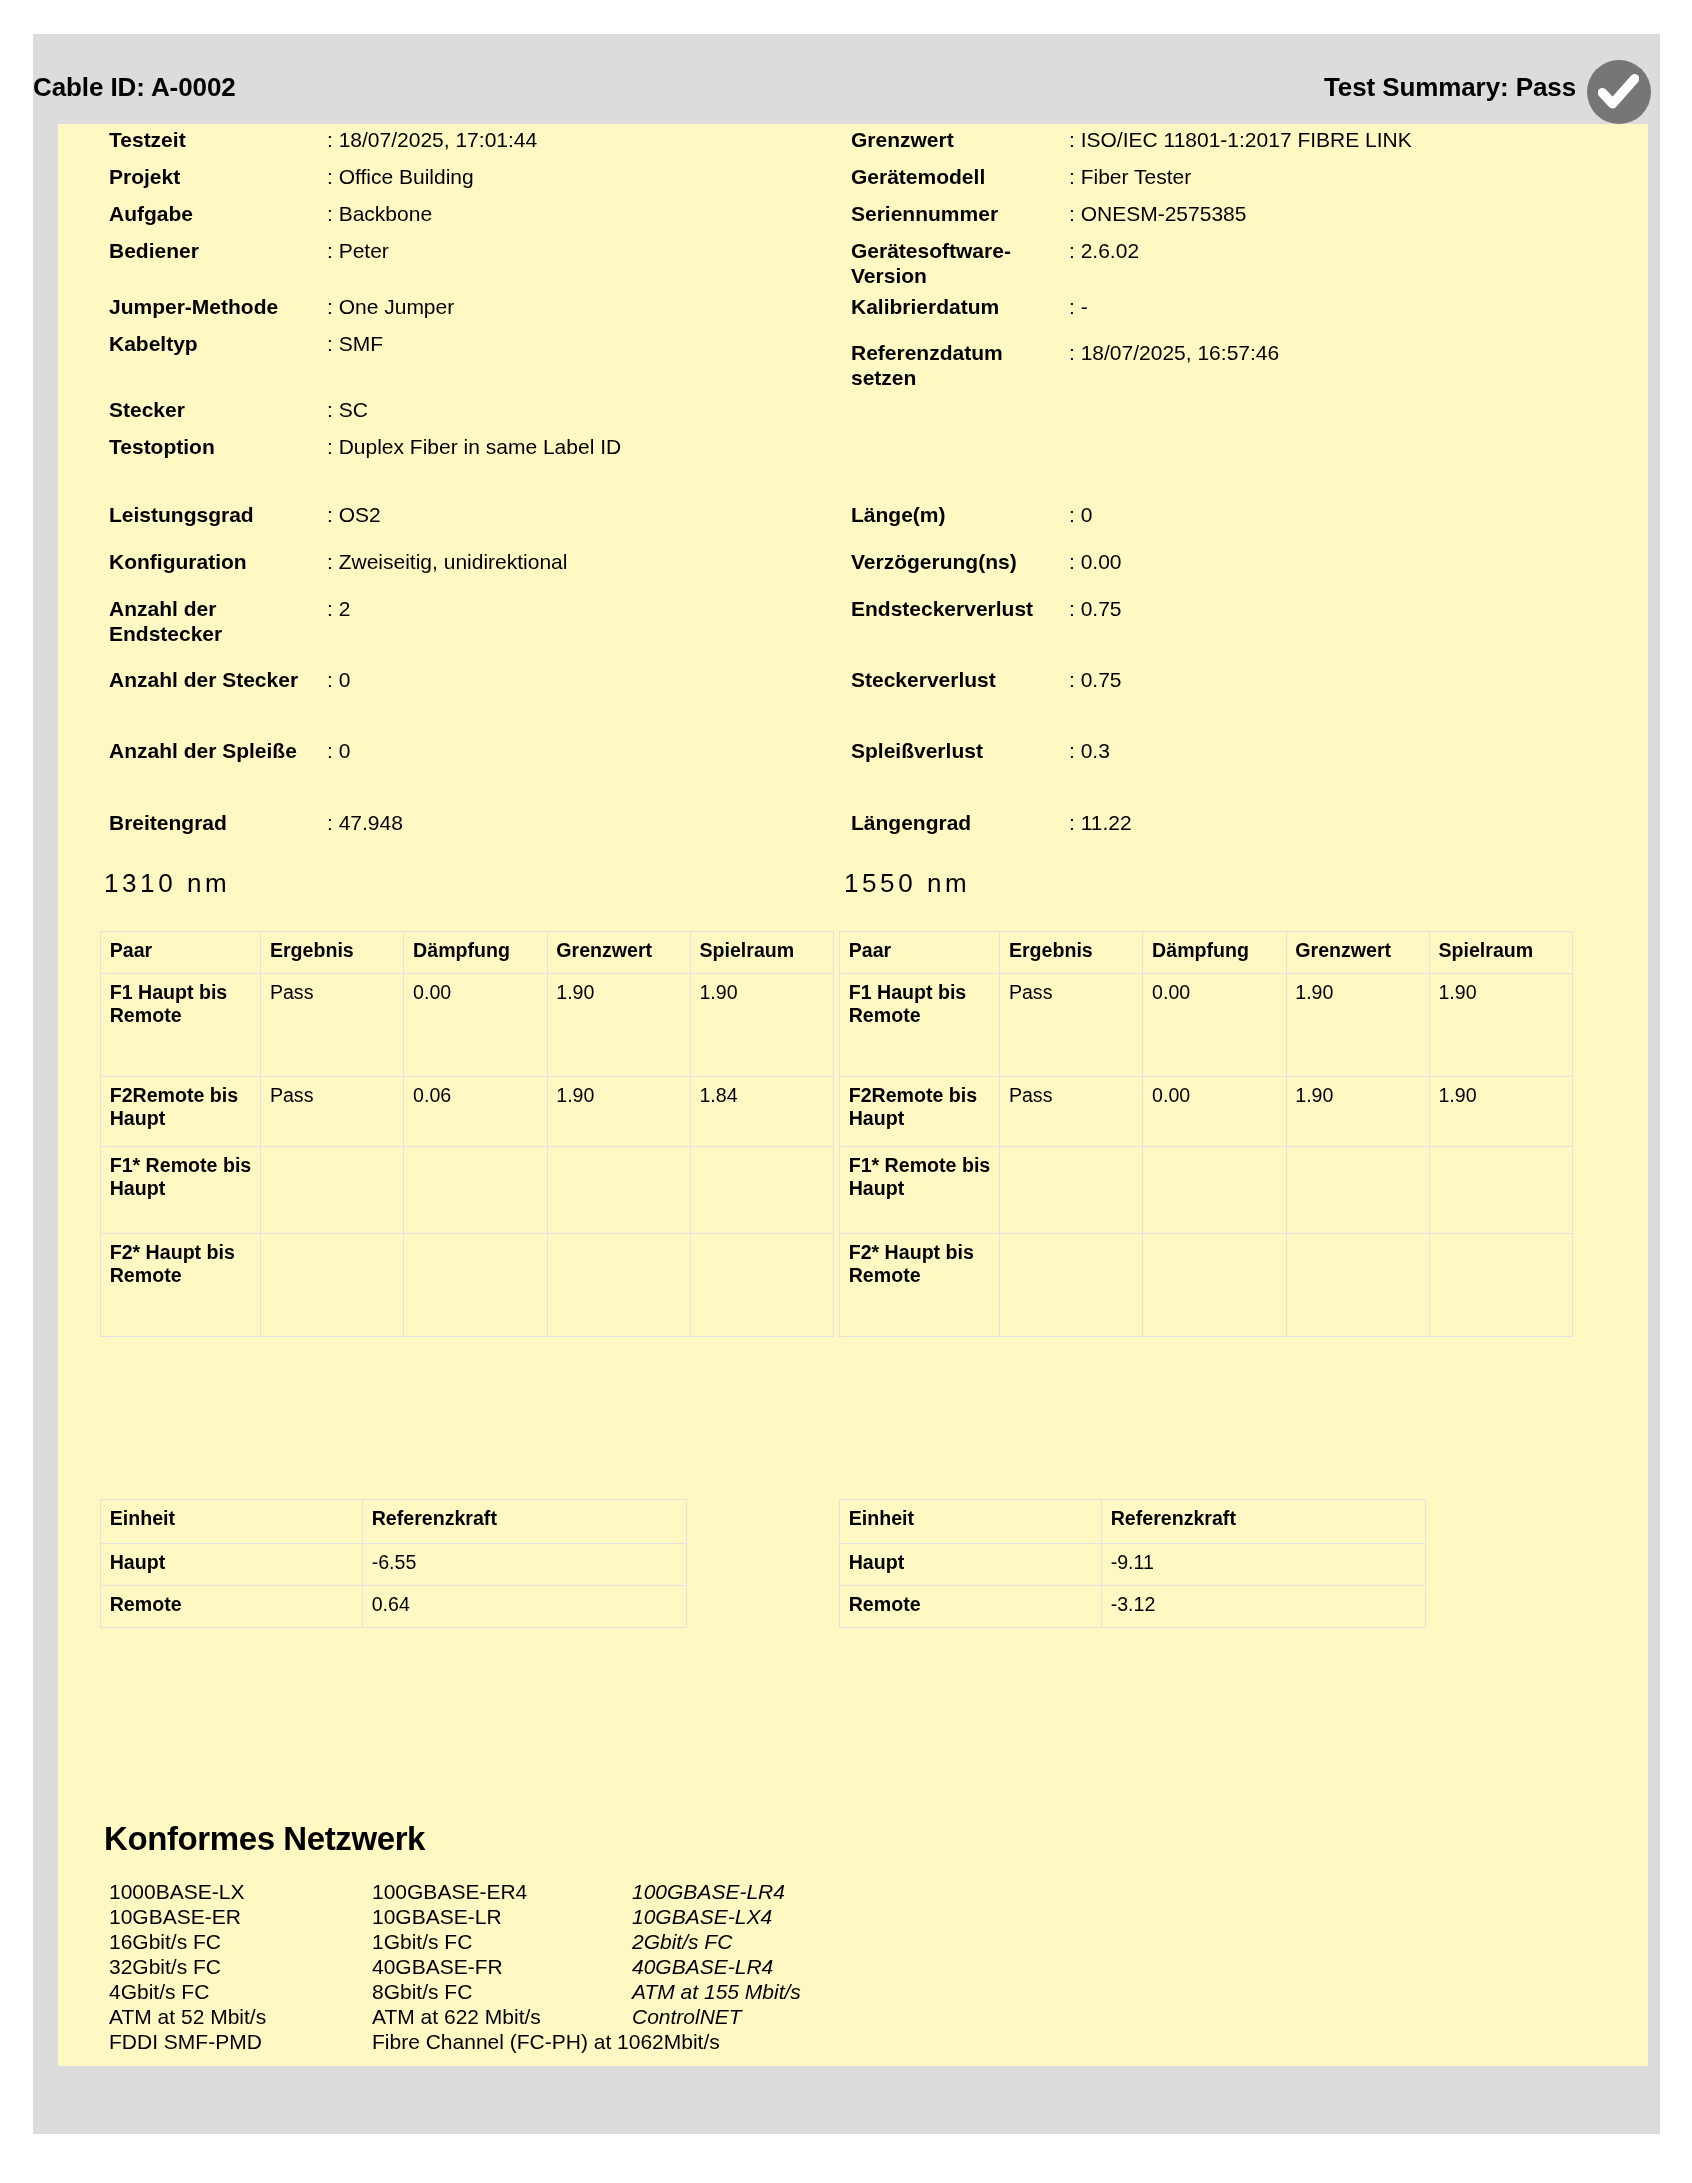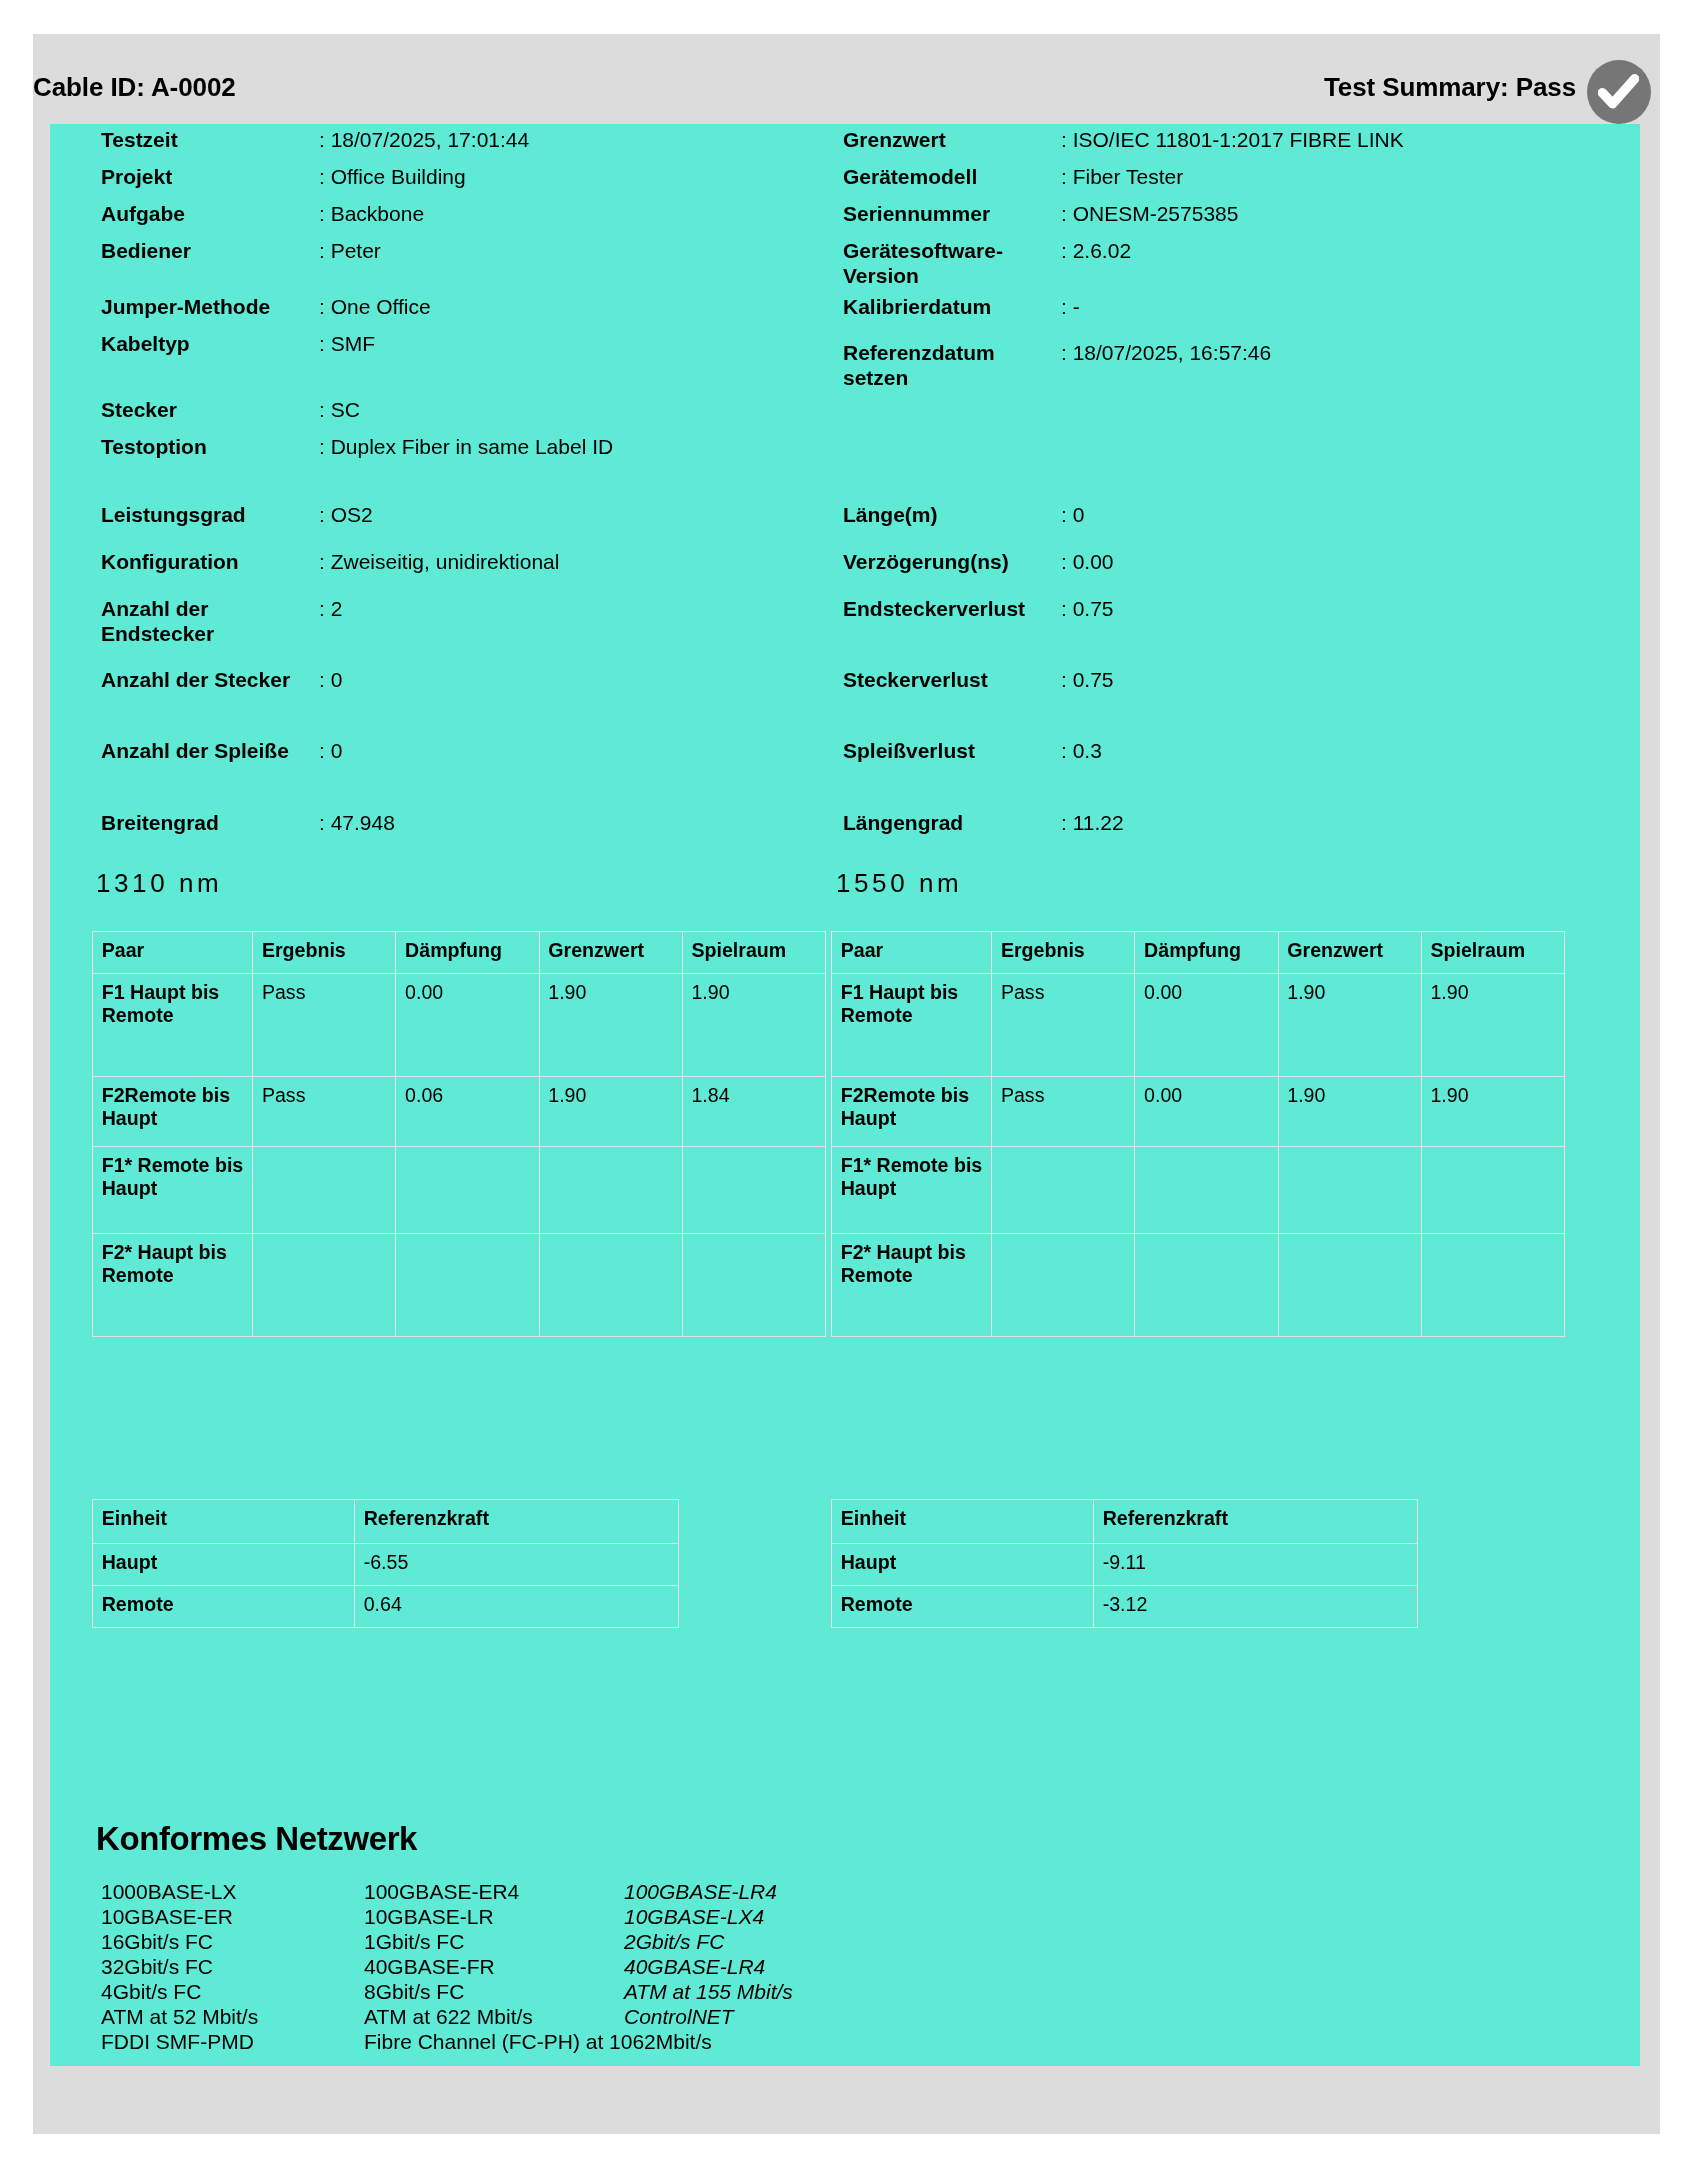--- a/index.html
+++ b/index.html
@@ -74,25 +74,25 @@
     position: absolute;
     left: 11.6px;
     top: 13px;
     width: 41px;
     height: 38px;
   }
 
   
   .card {
     position: absolute;
-    left: 50px;
+    left: 58px;
     top: 124px;
     width: 1590px;
     height: 1942px;
-    background: #5eead4;
+    background: #fef9c3;
     box-sizing: border-box;
   }
 
   
   .footer-bar {
     position: absolute;
     left: 33px;
     top: 2065px;
     width: 1627px;
     height: 69px;
@@ -259,21 +259,21 @@
         <div class="info-row" style="top:77px">
           <span class="info-label">Aufgabe</span>
           <span class="info-value">: Backbone</span>
         </div>
         <div class="info-row" style="top:114px">
           <span class="info-label">Bediener</span>
           <span class="info-value">: Peter</span>
         </div>
         <div class="info-row" style="top:170px">
           <span class="info-label">Jumper-Methode</span>
-          <span class="info-value">: One Office</span>
+          <span class="info-value">: One Jumper</span>
         </div>
         <div class="info-row" style="top:207px">
           <span class="info-label">Kabeltyp</span>
           <span class="info-value">: SMF</span>
         </div>
         <div class="info-row" style="top:273px">
           <span class="info-label">Stecker</span>
           <span class="info-value">: SC</span>
         </div>
         <div class="info-row" style="top:310px">

